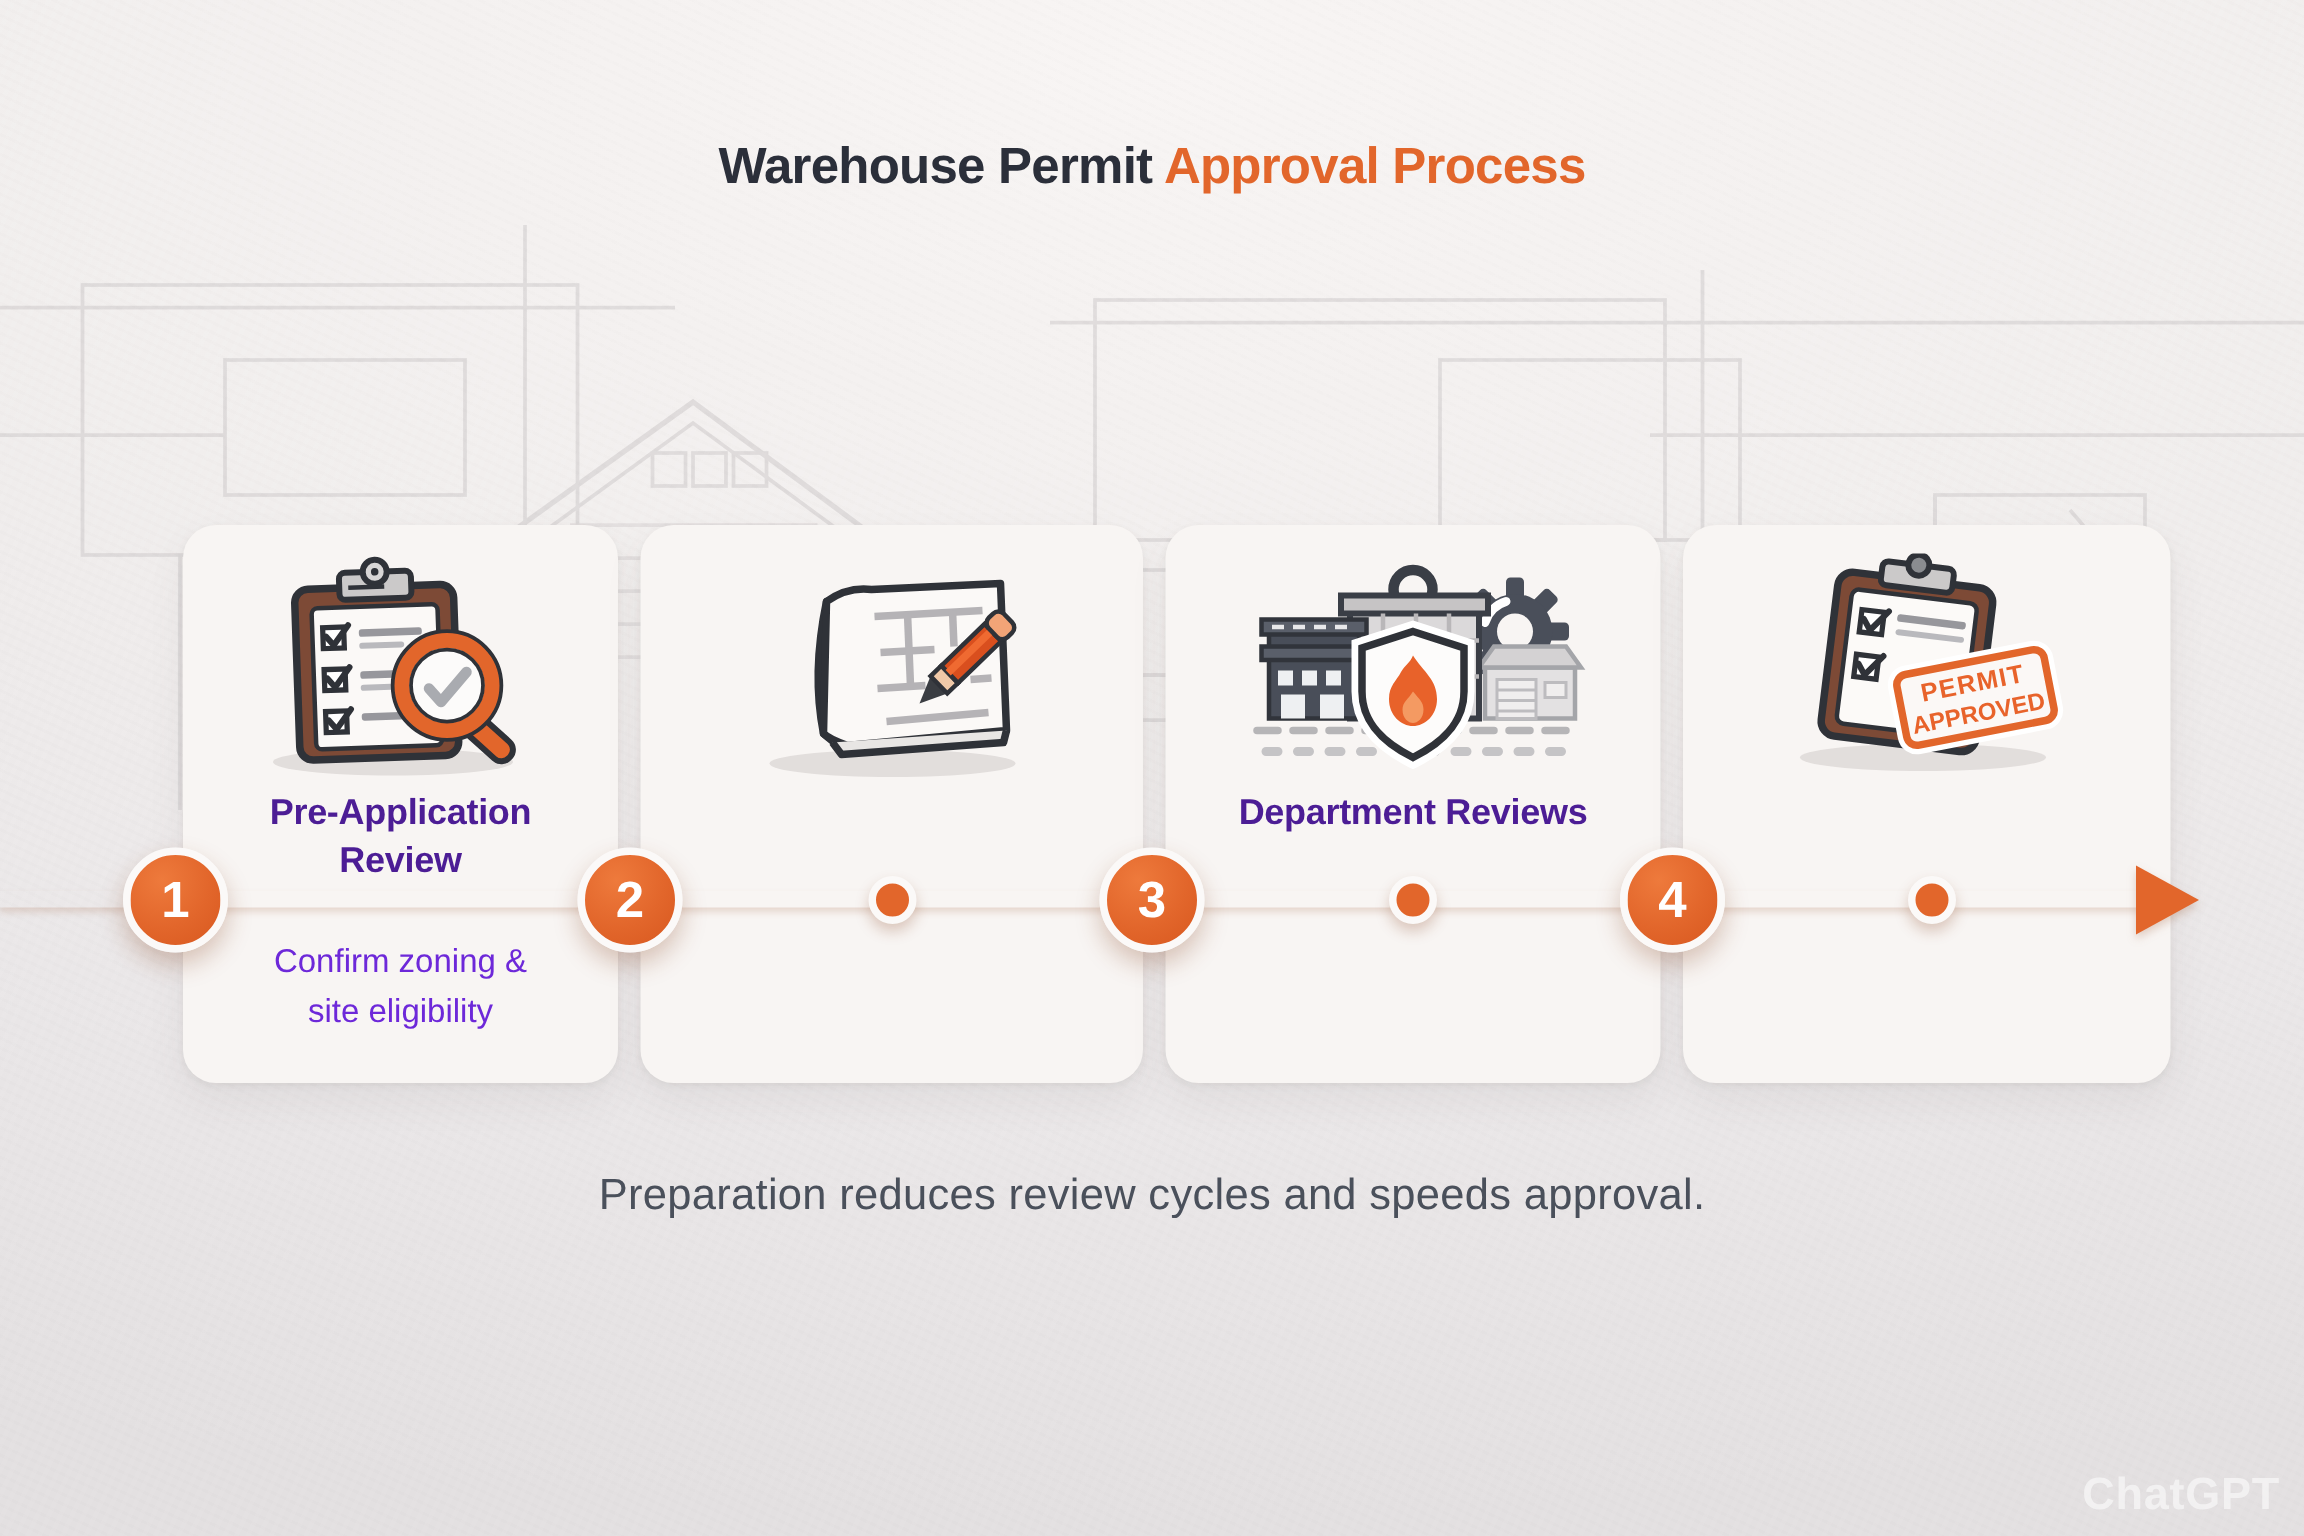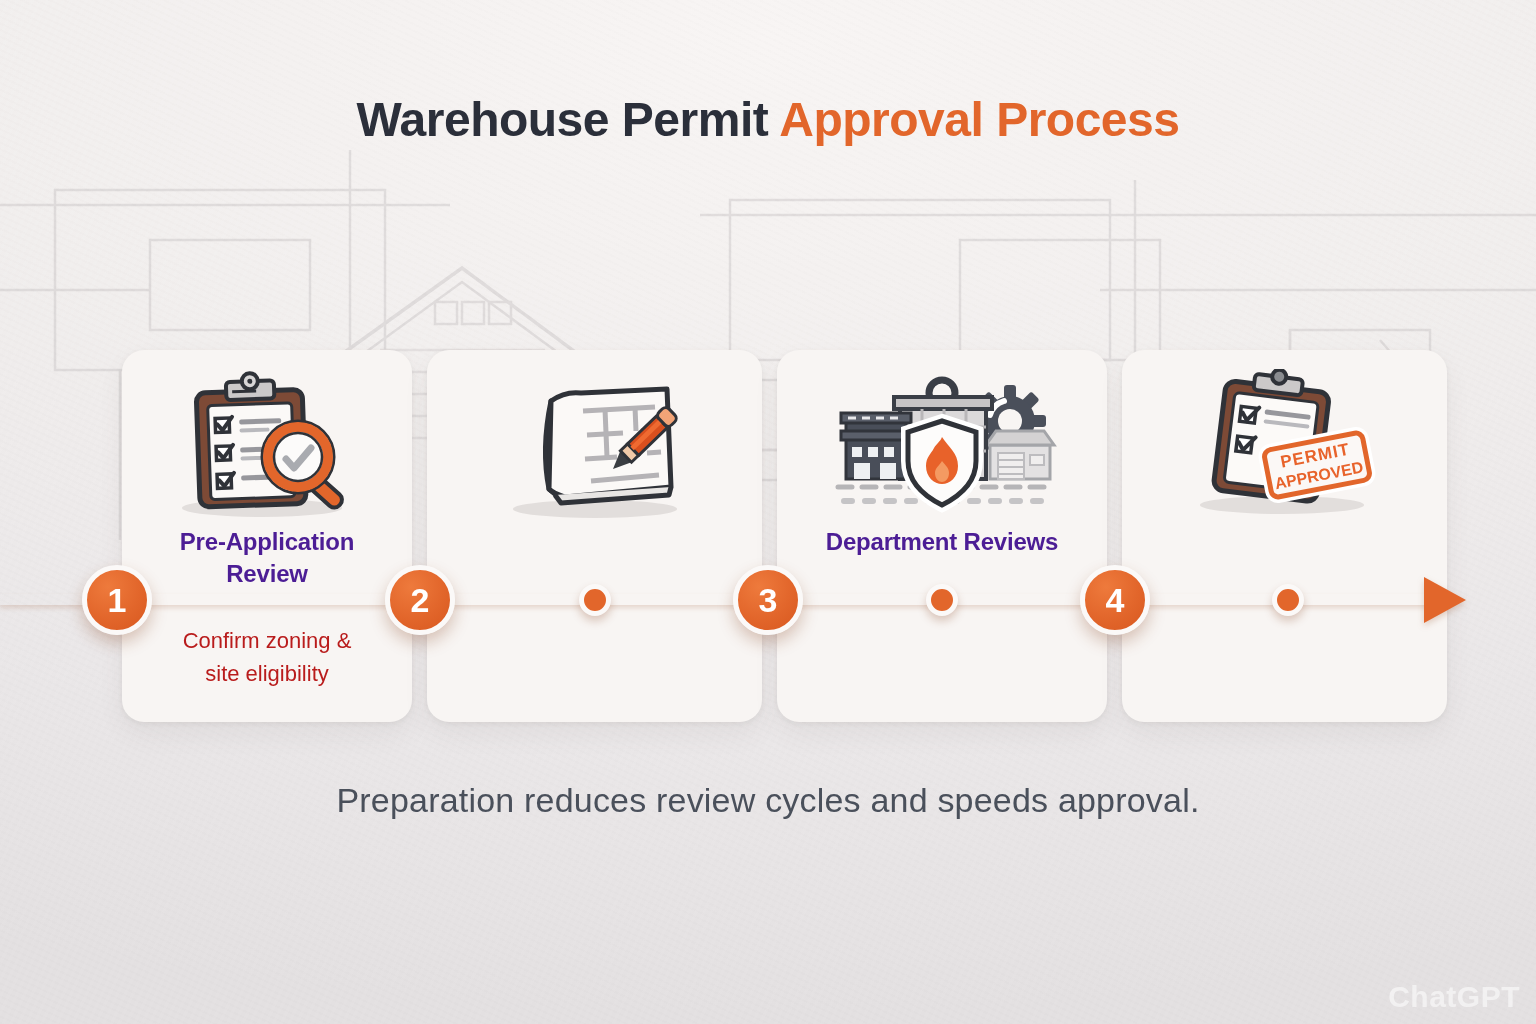--- a/index.html
+++ b/index.html
@@ -11,40 +11,40 @@
   }
   .texture{
     position:absolute;inset:0;pointer-events:none;opacity:.5;
     background:
       repeating-linear-gradient(115deg, rgba(255,255,255,.06) 0 3px, rgba(0,0,0,0) 3px 7px),
       repeating-linear-gradient(25deg, rgba(120,110,110,.025) 0 2px, rgba(0,0,0,0) 2px 6px);
   }
   .blueprint{position:absolute;left:0;top:150px;width:1536px;height:440px;opacity:.55;}
   .page-title{
     position:absolute;top:92px;left:0;width:100%;text-align:center;
-    font-size:48px;font-weight:bold;letter-spacing:-.5px;color:#2b2f3a;white-space:nowrap;
+    font-size:34px;font-weight:bold;letter-spacing:-.5px;color:#2b2f3a;white-space:nowrap;
   }
   .page-title .accent{color:#e2662b;}
   .card{
     position:absolute;top:350px;height:372px;border-radius:22px;background:#f8f5f3;
     box-shadow:0 2px 5px rgba(95,85,80,.08), 0 12px 26px rgba(95,85,80,.07);
   }
   .card.c1{left:122px;width:290px;}
   .card.c2{left:427px;width:335px;}
   .card.c3{left:777px;width:330px;}
   .card.c4{left:1122px;width:325px;}
   .icon-wrap{position:absolute;top:18px;left:0;right:0;height:152px;display:flex;align-items:center;justify-content:center;}
   .card-title{
     position:absolute;top:176px;left:8px;right:8px;height:74px;
     display:flex;align-items:flex-start;justify-content:center;text-align:center;
     font-size:24px;font-weight:bold;color:#4c1d95;line-height:32px;letter-spacing:-.2px;white-space:pre-line;
   }
   .card-desc{
     position:absolute;top:274px;left:14px;right:14px;text-align:center;
-    font-size:22px;color:#b91c1c;line-height:33px;white-space:pre-line;
+    font-size:22px;color:#6d28d9;line-height:33px;white-space:pre-line;
   }
   .tl-line{
     position:absolute;left:0;top:594px;width:1432px;height:11px;border-radius:0 6px 6px 0;
     background:linear-gradient(90deg,#d95c23 0%,#e8説 0%,#e77a40 17%,#d95c23 29%,#e0632a 38%,#ee9059 50%,#dd5f25 62%,#e56f35 74%,#ef9560 86%,#e2662b 100%);
     box-shadow:0 3px 5px rgba(150,80,40,.18);
   }
   .tl-arrow{
     position:absolute;left:1424px;top:577px;width:0;height:0;
     border-top:23px solid transparent;border-bottom:23px solid transparent;border-left:42px solid #e2662b;
     filter:drop-shadow(0 3px 3px rgba(150,80,40,.25));
@@ -56,21 +56,21 @@
     box-shadow:0 8px 16px rgba(130,60,25,.28);
     display:flex;align-items:center;justify-content:center;
     color:#fff;font-size:34px;font-weight:bold;
   }
   .tl-dot{
     position:absolute;top:584px;width:22px;height:22px;border-radius:50%;
     border:5px solid #fbf9f8;background:#e2662b;box-shadow:0 5px 9px rgba(130,60,25,.25);
   }
   .footer-note{
     position:absolute;top:781px;left:0;width:100%;text-align:center;
-    font-size:34px;color:#4a505b;letter-spacing:.2px;
+    font-size:29px;color:#4a505b;letter-spacing:.2px;
   }
   .watermark{
     position:absolute;right:16px;bottom:10px;font-size:30px;font-weight:bold;
     color:rgba(255,255,255,.55);letter-spacing:.5px;
   }
   svg text{font-family:"Liberation Sans",sans-serif;}
 </style>
 </head>
 <body>
 

